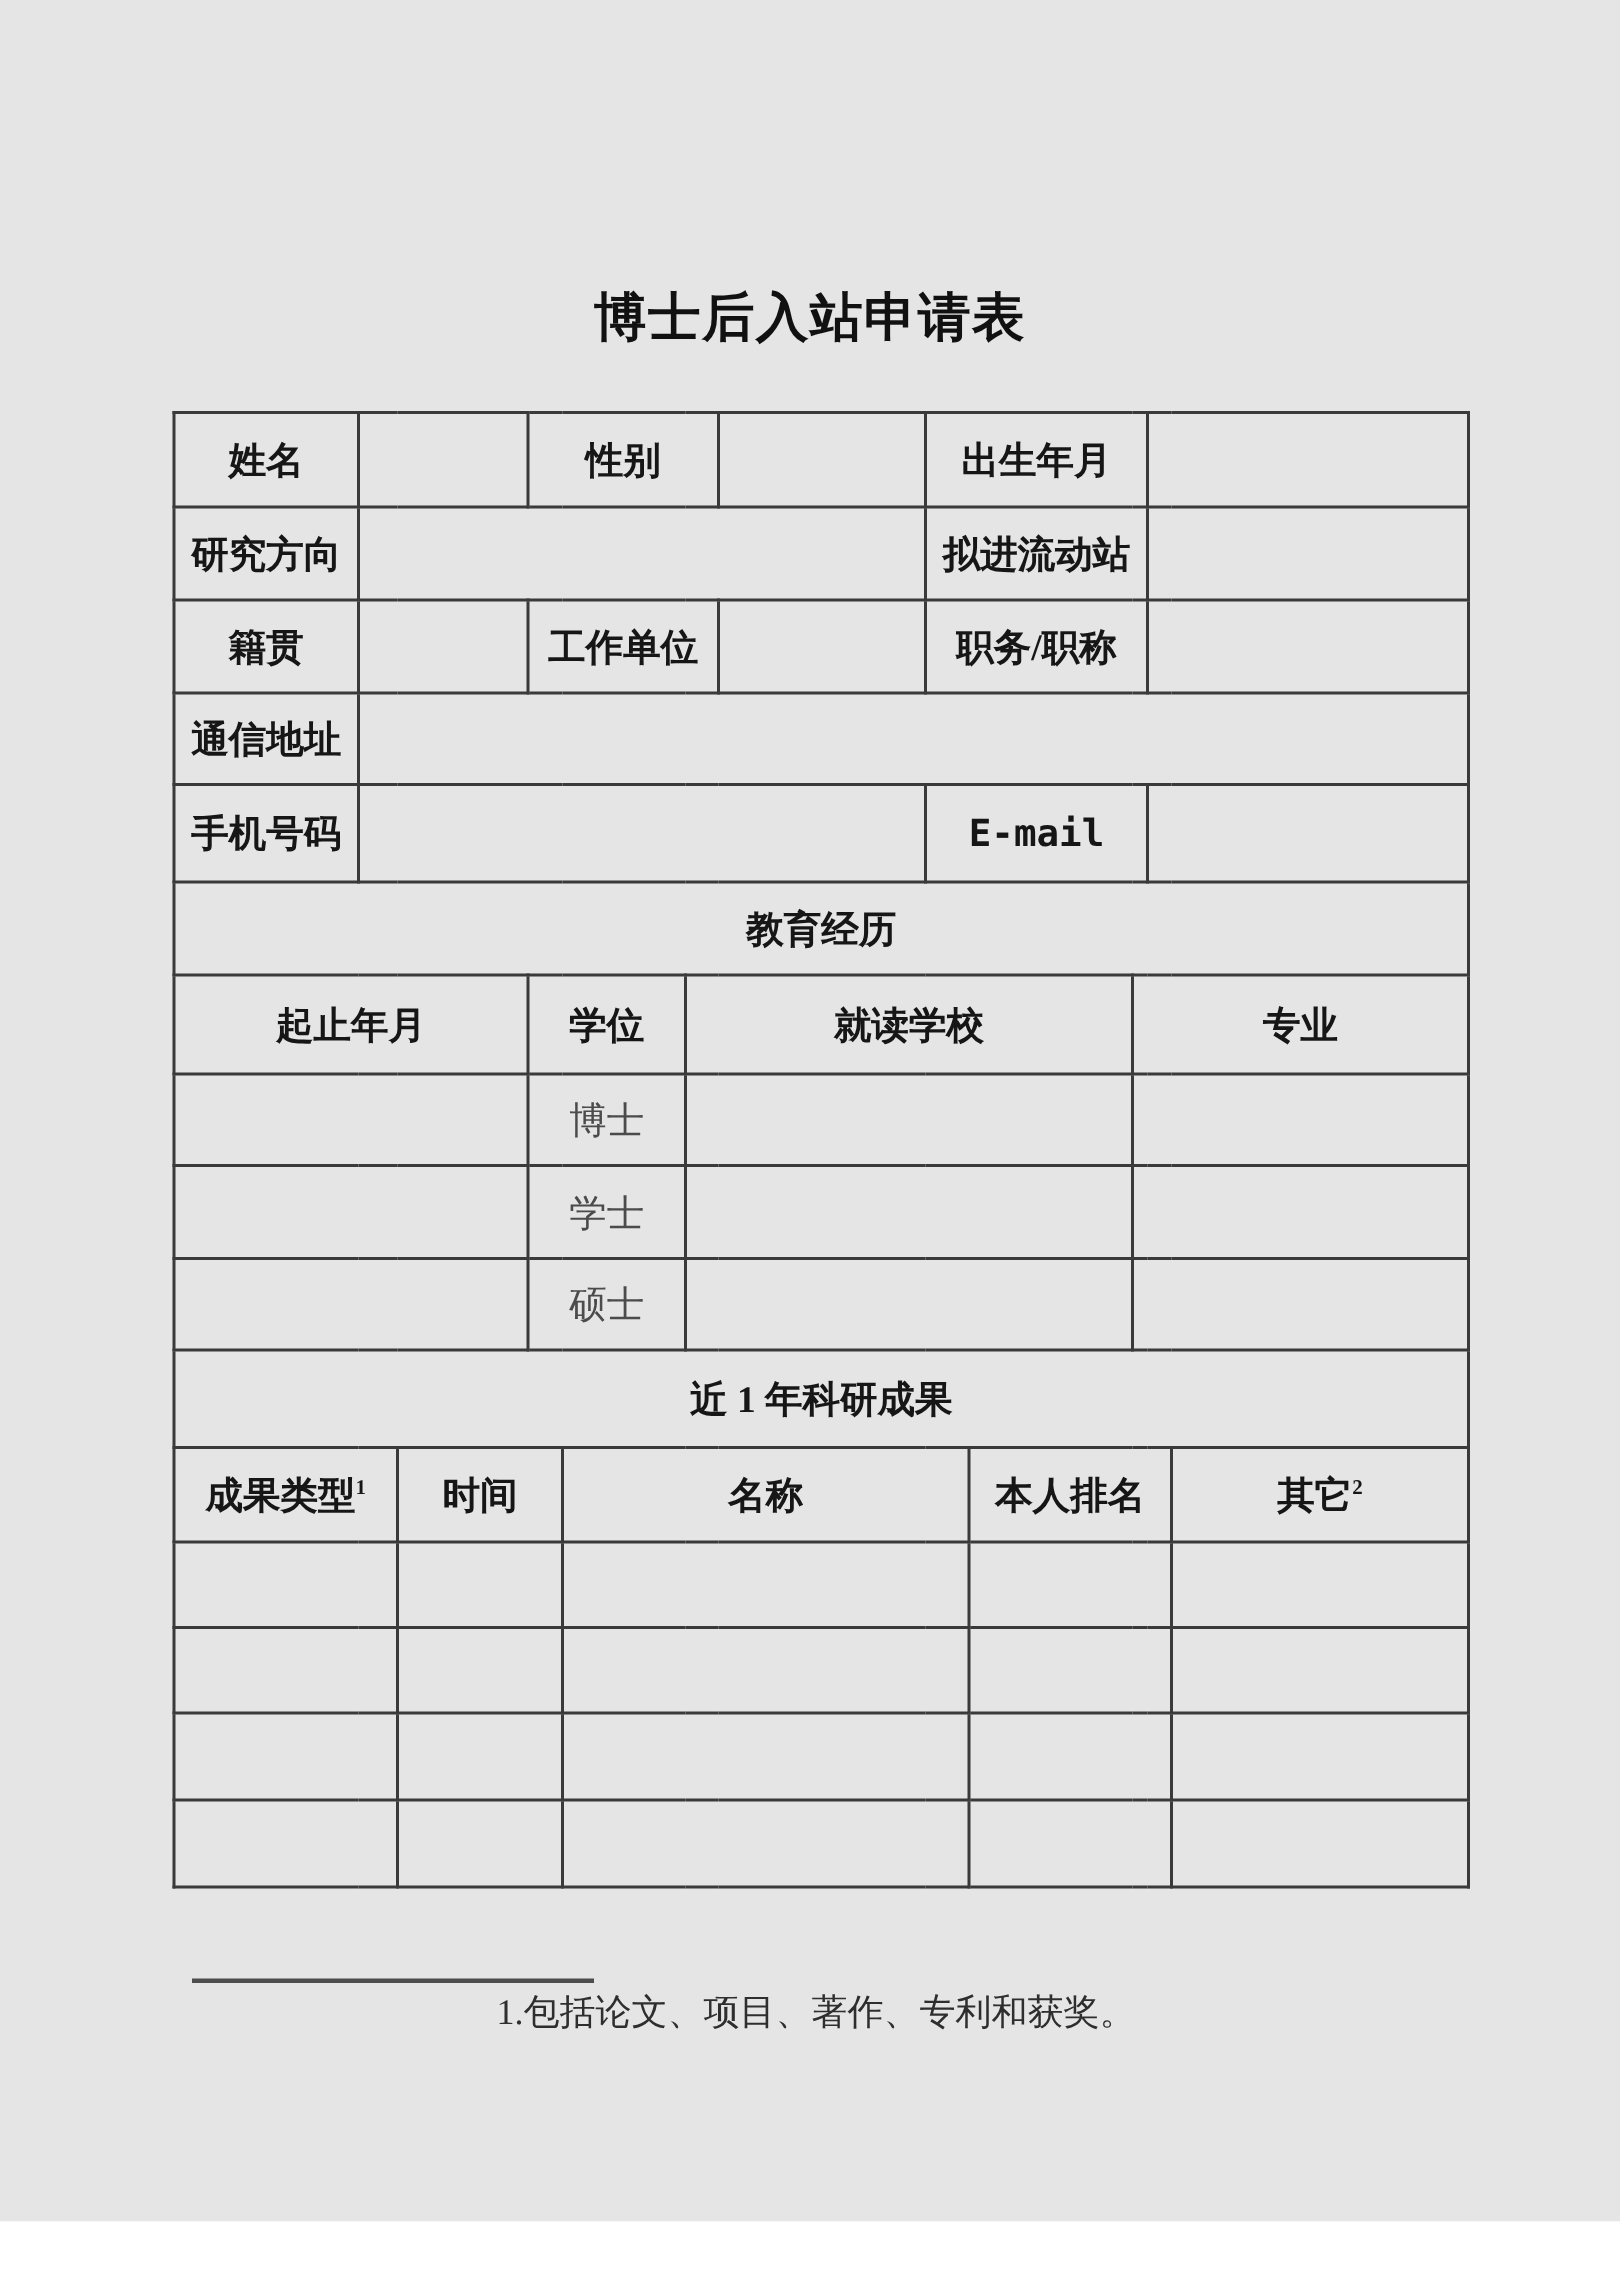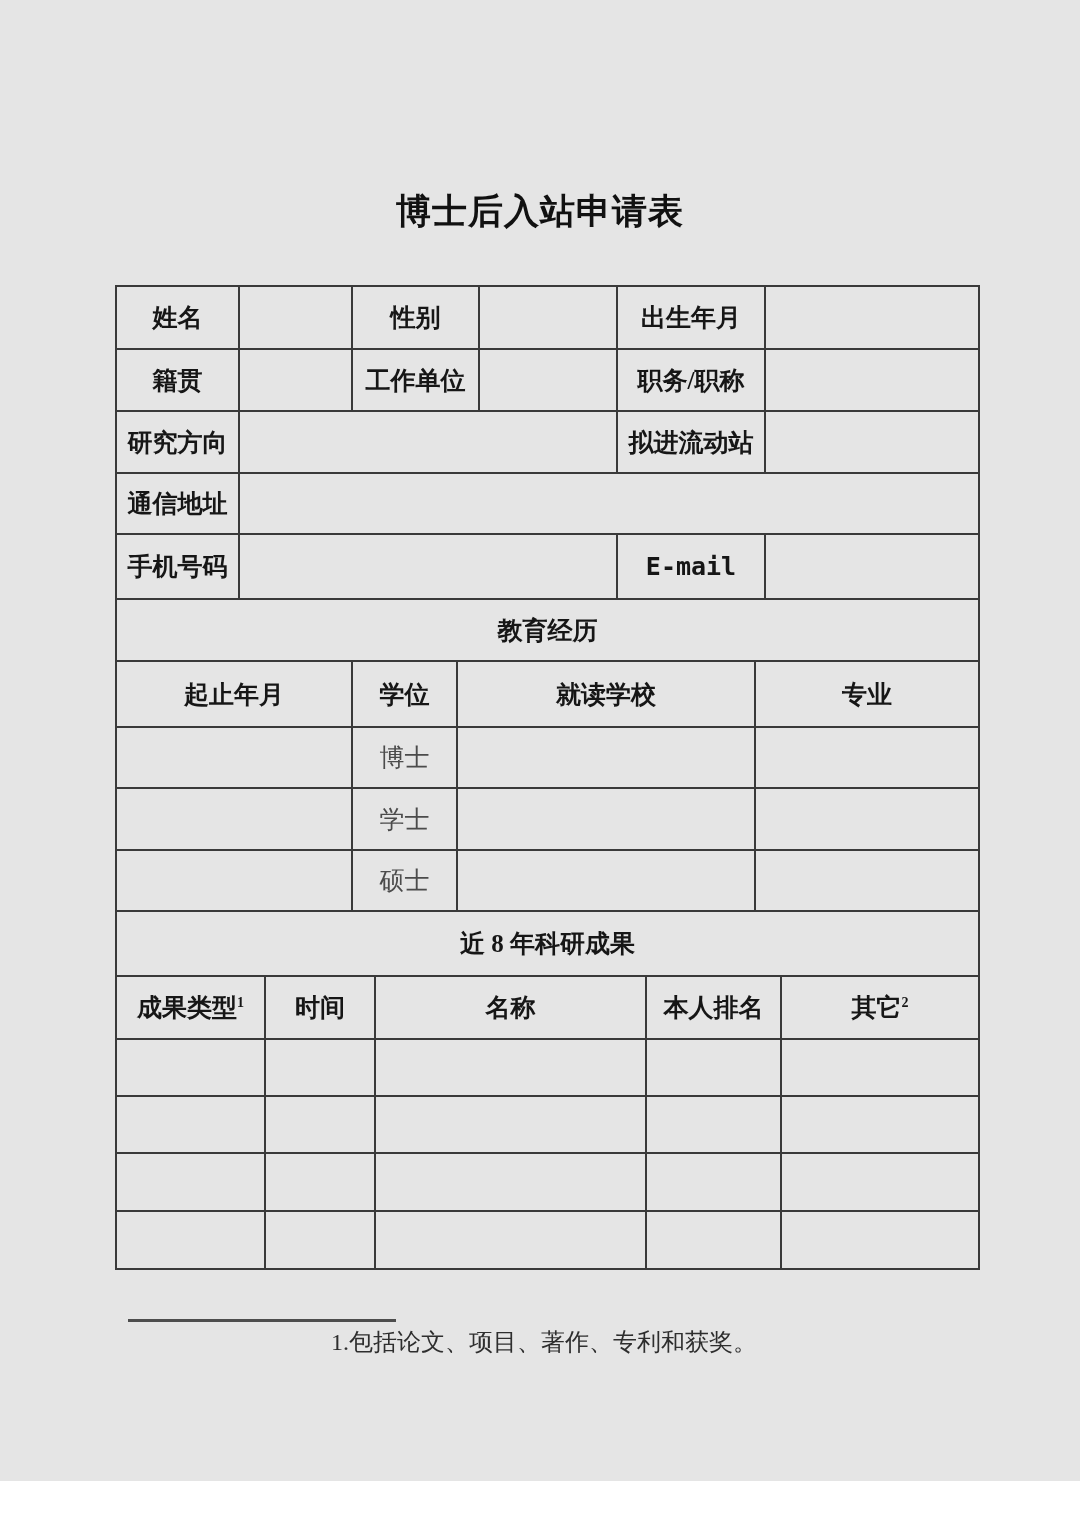--- a/index.html
+++ b/index.html
@@ -11,21 +11,21 @@
     color:#1c1c1c;
     overflow:hidden;
   }
   .doc-title {
     position:absolute; top:188px; left:0; width:100%;
     text-align:center;
     font-size:35px; font-weight:bold; letter-spacing:1px;
     color:#111;
   }
   table.form-table {
-    position:absolute; left:115px; top:285px;
+    position:absolute; left:115px; top:274px;
     width:863px;
     border-collapse:collapse; table-layout:fixed;
   }
   table.form-table td {
     border:2px solid #3a3a3a;
     text-align:center; vertical-align:middle;
     padding:0 3px;
     overflow:hidden;
     font-size:25px;
   }
@@ -76,32 +76,32 @@
         <tr style="height:63px">
       <td class="lbl">姓名</td>
       <td colspan="2"></td>
       <td colspan="3" class="lbl">性别</td>
       <td></td>
       <td colspan="3" class="lbl">出生年月</td>
       <td colspan="2"></td>
     </tr>
 
     <tr style="height:62px">
+      <td class="lbl">研究方向</td>
+      <td colspan="6"></td>
+      <td colspan="3" class="lbl">拟进流动站</td>
+      <td colspan="2"></td>
+    </tr>
+
+    <tr style="height:62px">
       <td class="lbl">籍贯</td>
       <td colspan="2"></td>
       <td colspan="3" class="lbl">工作单位</td>
       <td></td>
       <td colspan="3" class="lbl">职务/职称</td>
-      <td colspan="2"></td>
-    </tr>
-
-    <tr style="height:62px">
-      <td class="lbl">研究方向</td>
-      <td colspan="6"></td>
-      <td colspan="3" class="lbl">拟进流动站</td>
       <td colspan="2"></td>
     </tr>
 
     <tr style="height:61px">
       <td class="lbl">通信地址</td>
       <td colspan="11"></td>
     </tr>
 
     <tr style="height:65px">
       <td class="lbl">手机号码</td>
@@ -136,21 +136,21 @@
     </tr>
 
     <tr style="height:61px">
       <td colspan="3"></td>
       <td colspan="2" class="degree">硕士</td>
       <td colspan="4"></td>
       <td colspan="3"></td>
     </tr>
 
     <tr style="height:65px">
-      <td colspan="12" class="section-title">近 8 年科研成果</td>
+      <td colspan="12" class="section-title">近 1 年科研成果</td>
     </tr>
 
     <tr style="height:63px">
       <td colspan="2" class="lbl"><span>成果类型</span><sup>1</sup></td>
       <td colspan="2" class="lbl">时间</td>
       <td colspan="4" class="lbl">名称</td>
       <td colspan="3" class="lbl">本人排名</td>
       <td class="lbl"><span>其它</span><sup>2</sup></td>
     </tr>
 

